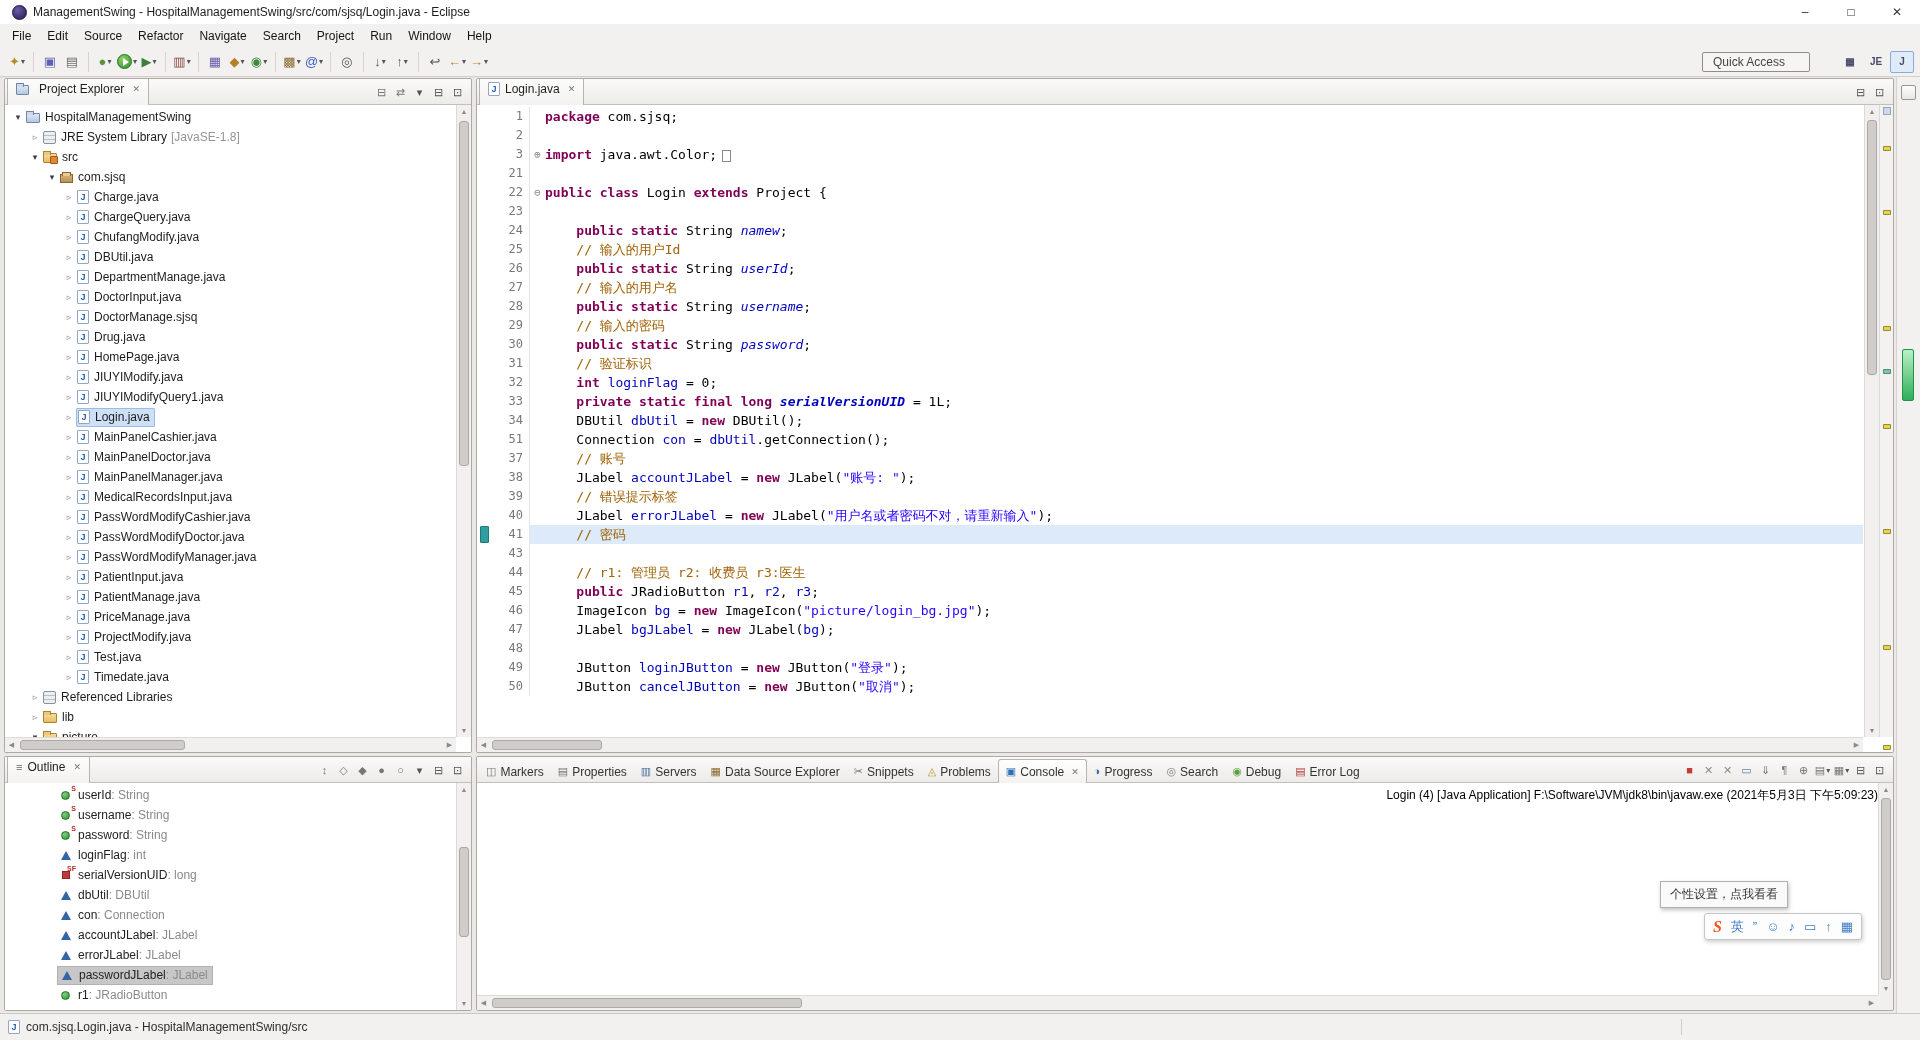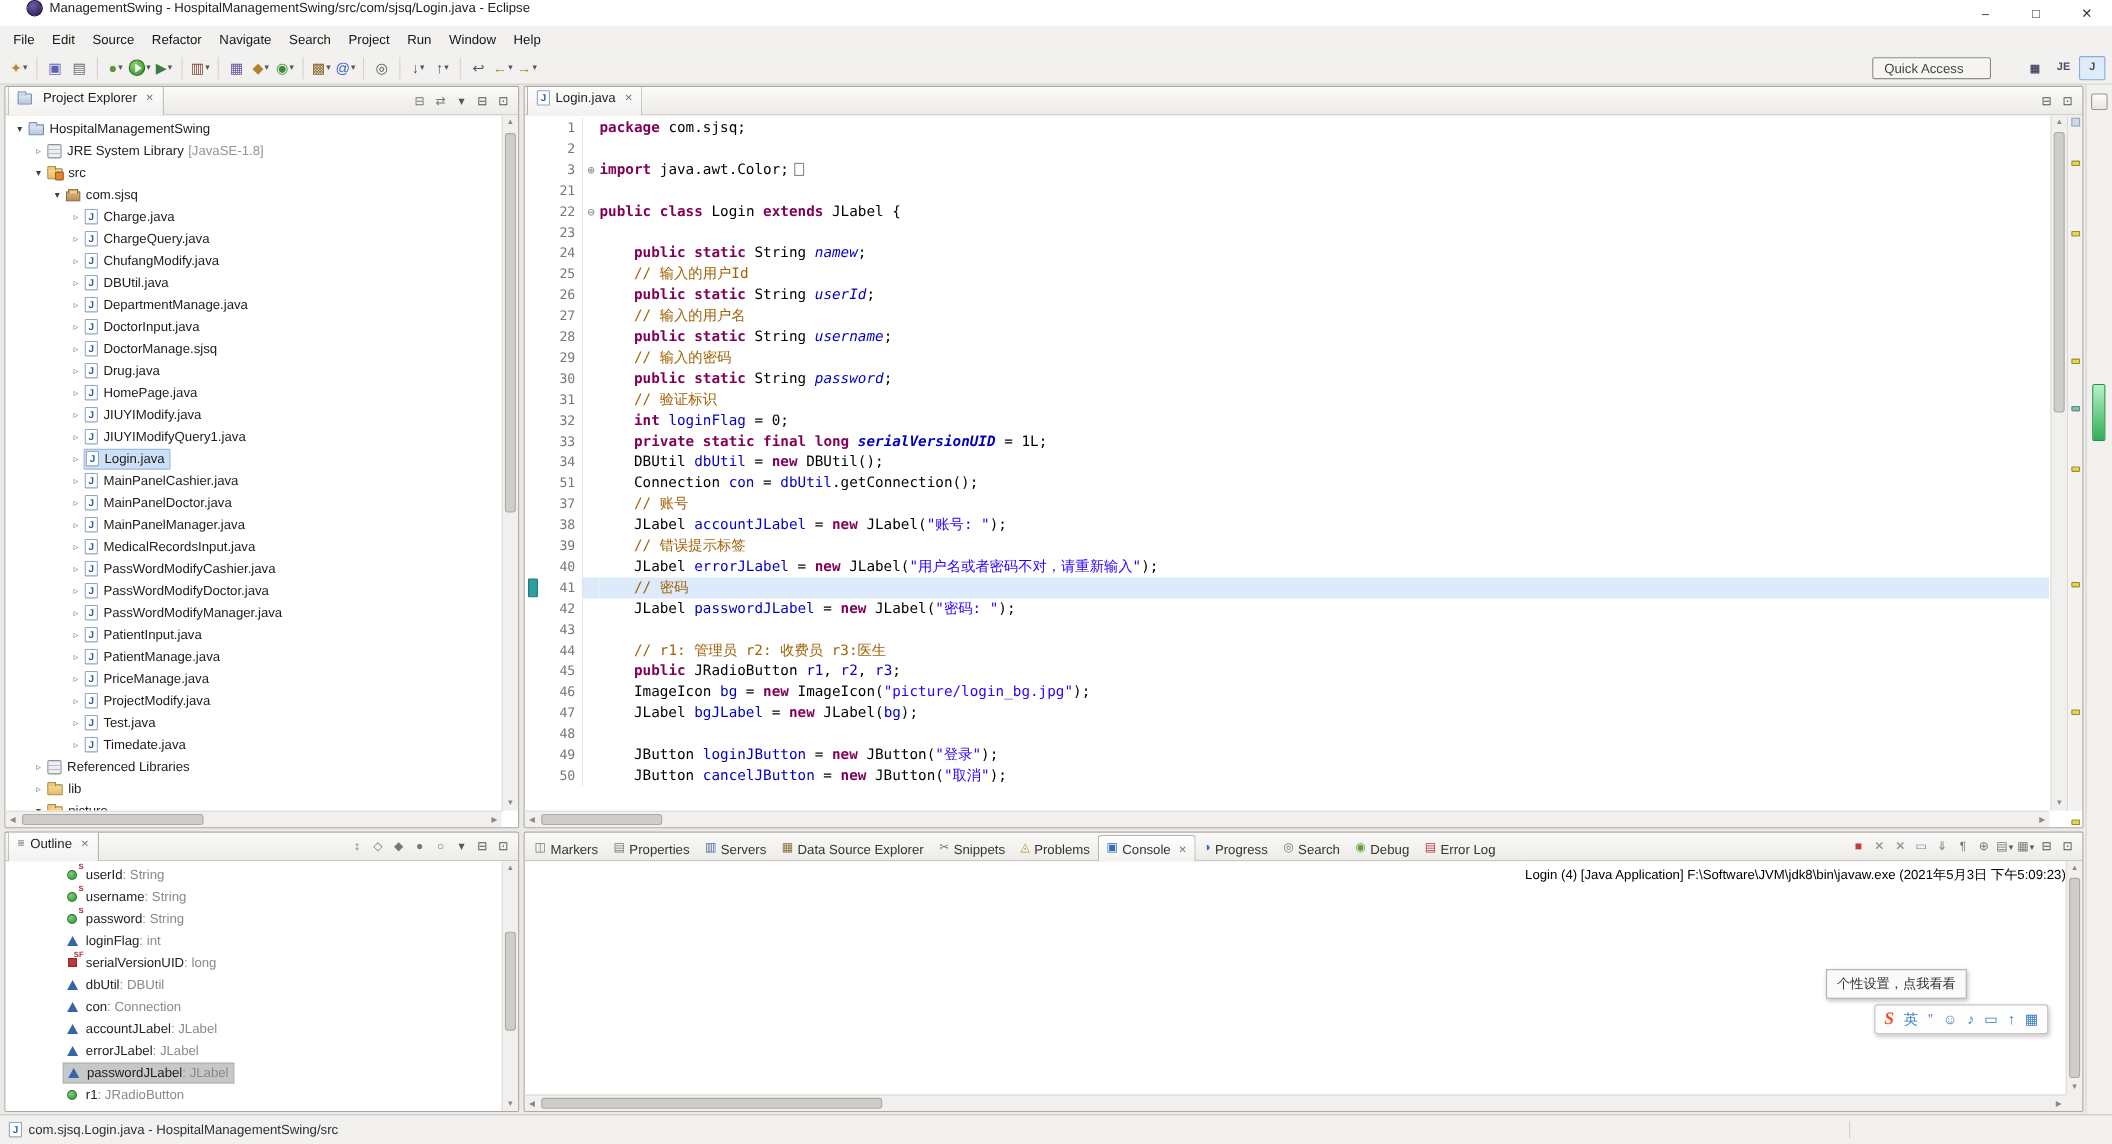--- a/index.html
+++ b/index.html
@@ -1,20 +1,20 @@
 <!DOCTYPE html>
 <html><head>
 <meta charset="utf-8">
 <style>
   * { box-sizing: border-box; margin: 0; padding: 0; }
   html,body { width:1920px; height:1040px; overflow:hidden; }
   body { font-family:"Liberation Sans", sans-serif; background:#ebe9e6; position:relative; font-size:12px; color:#222; }
 
   
-  .titlebar { height:24px; background:#ffffff; display:flex; padding-left:24px; }
+  .titlebar { height:24px; background:#ffffff; display:flex; align-items:center; padding-left:12px; }
   .app-icon { width:15px; height:15px; border-radius:50%; background:radial-gradient(circle at 35% 30%, #6e5aa8, #241a4f); border:1px solid #1a123a; margin-right:6px; flex:none; }
   .titletext { font-size:12px; color:#1c1c1c; white-space:nowrap; }
   .wctrls { margin-left:auto; display:flex; height:100%; }
   .wbtn { width:46px; height:100%; display:flex; align-items:center; justify-content:center; font-size:12px; color:#333; }
 
   
   .menubar { height:23px; background:#f2f1ef; display:flex; align-items:center; padding-left:4px; }
   .menu-item { padding:3px 8px; font-size:12px; color:#141414; }
 
   
@@ -578,21 +578,21 @@
           <div class="cl">
             <span class="ann"></span>
             <span class="num">21</span>
             <span class="foldc"></span>
             <span class="codet"></span>
           </div>
           <div class="cl">
             <span class="ann"></span>
             <span class="num">22</span>
             <span class="foldc">⊖</span>
-            <span class="codet"><span class="tk">public</span><span class="tp"> </span><span class="tk">class</span><span class="tp"> Login </span><span class="tk">extends</span><span class="tp"> JLabel {</span></span>
+            <span class="codet"><span class="tk">public</span><span class="tp"> </span><span class="tk">class</span><span class="tp"> Login </span><span class="tk">extends</span><span class="tp"> Project {</span></span>
           </div>
           <div class="cl">
             <span class="ann"></span>
             <span class="num">23</span>
             <span class="foldc"></span>
             <span class="codet"></span>
           </div>
           <div class="cl">
             <span class="ann"></span>
             <span class="num">24</span>
@@ -689,26 +689,20 @@
             <span class="foldc"></span>
             <span class="codet"><span class="tp">    JLabel </span><span class="tf">errorJLabel</span><span class="tp"> = </span><span class="tk">new</span><span class="tp"> JLabel(</span><span class="ts">"用户名或者密码不对，请重新输入"</span><span class="tp">);</span></span>
           </div>
           <div class="cl cur">
             <span class="ann">
               <span class="curmark"></span>
             </span>
             <span class="num">41</span>
             <span class="foldc"></span>
             <span class="codet"><span class="tp">    </span><span class="tc">// 密码</span></span>
-          </div>
-          <div class="cl">
-            <span class="ann"></span>
-            <span class="num">42</span>
-            <span class="foldc"></span>
-            <span class="codet"><span class="tp">    JLabel </span><span class="tf">passwordJLabel</span><span class="tp"> = </span><span class="tk">new</span><span class="tp"> JLabel(</span><span class="ts">"密码: "</span><span class="tp">);</span></span>
           </div>
           <div class="cl">
             <span class="ann"></span>
             <span class="num">43</span>
             <span class="foldc"></span>
             <span class="codet"></span>
           </div>
           <div class="cl">
             <span class="ann"></span>
             <span class="num">44</span>

